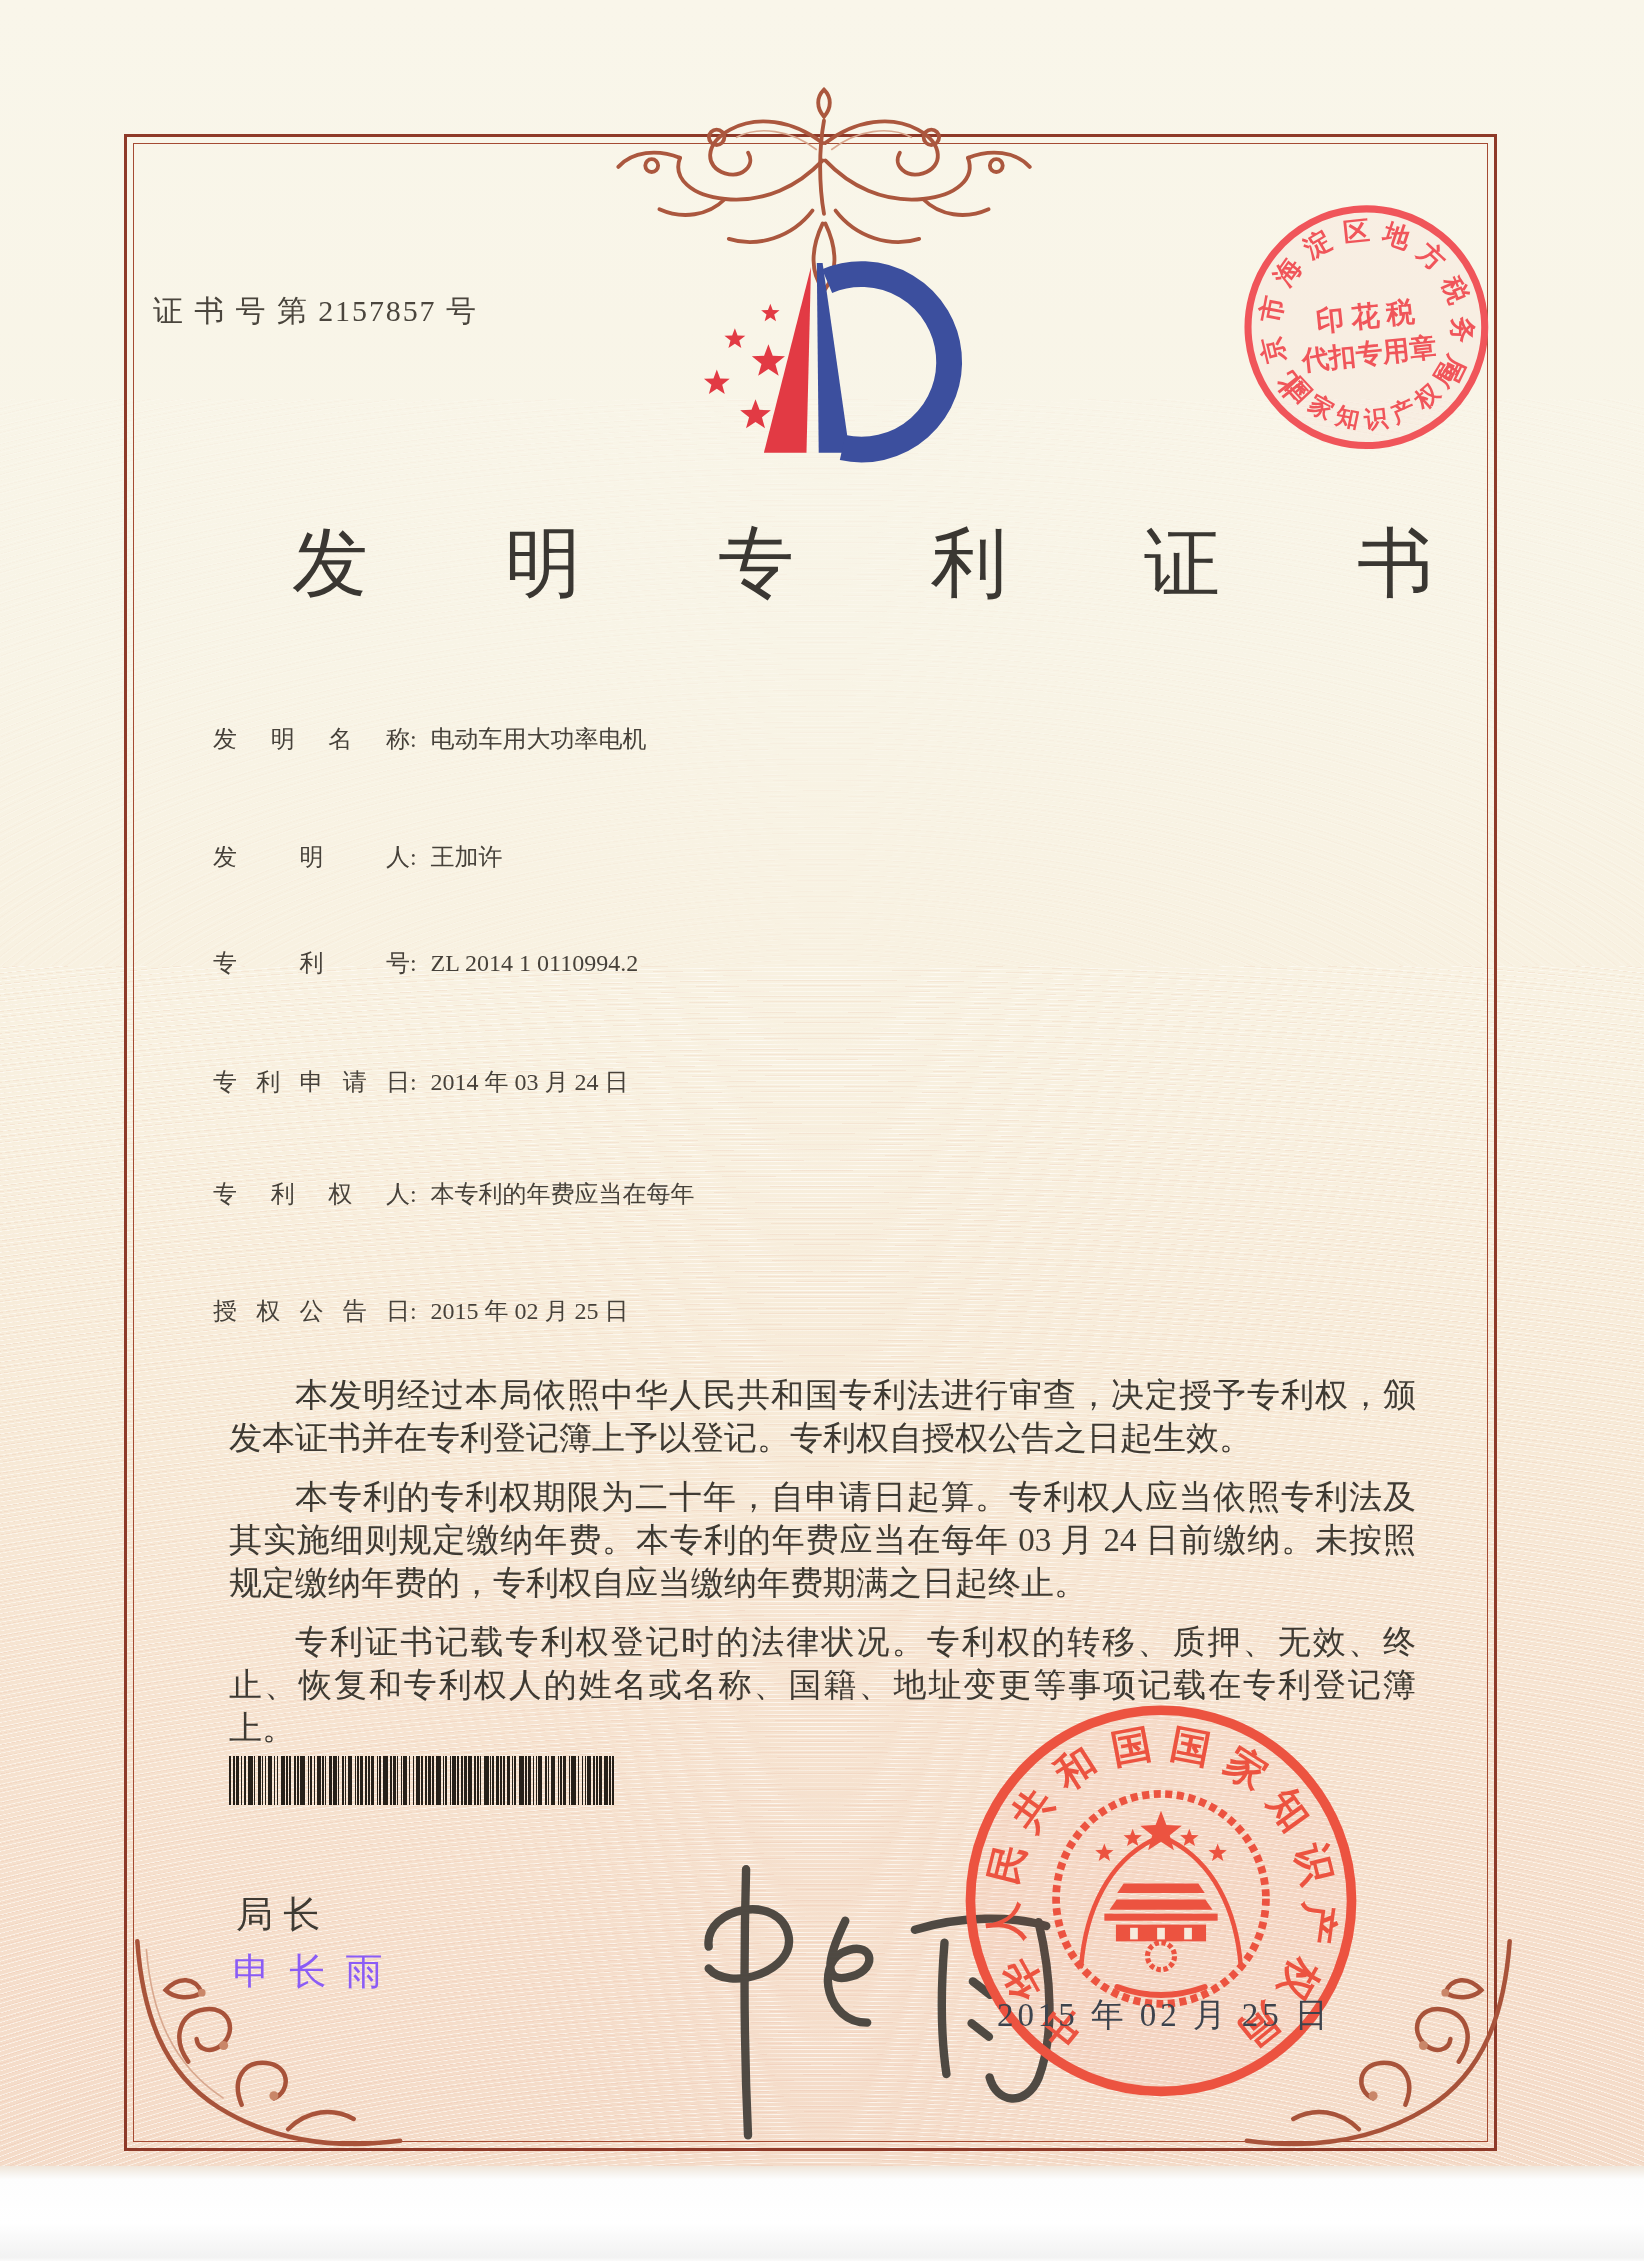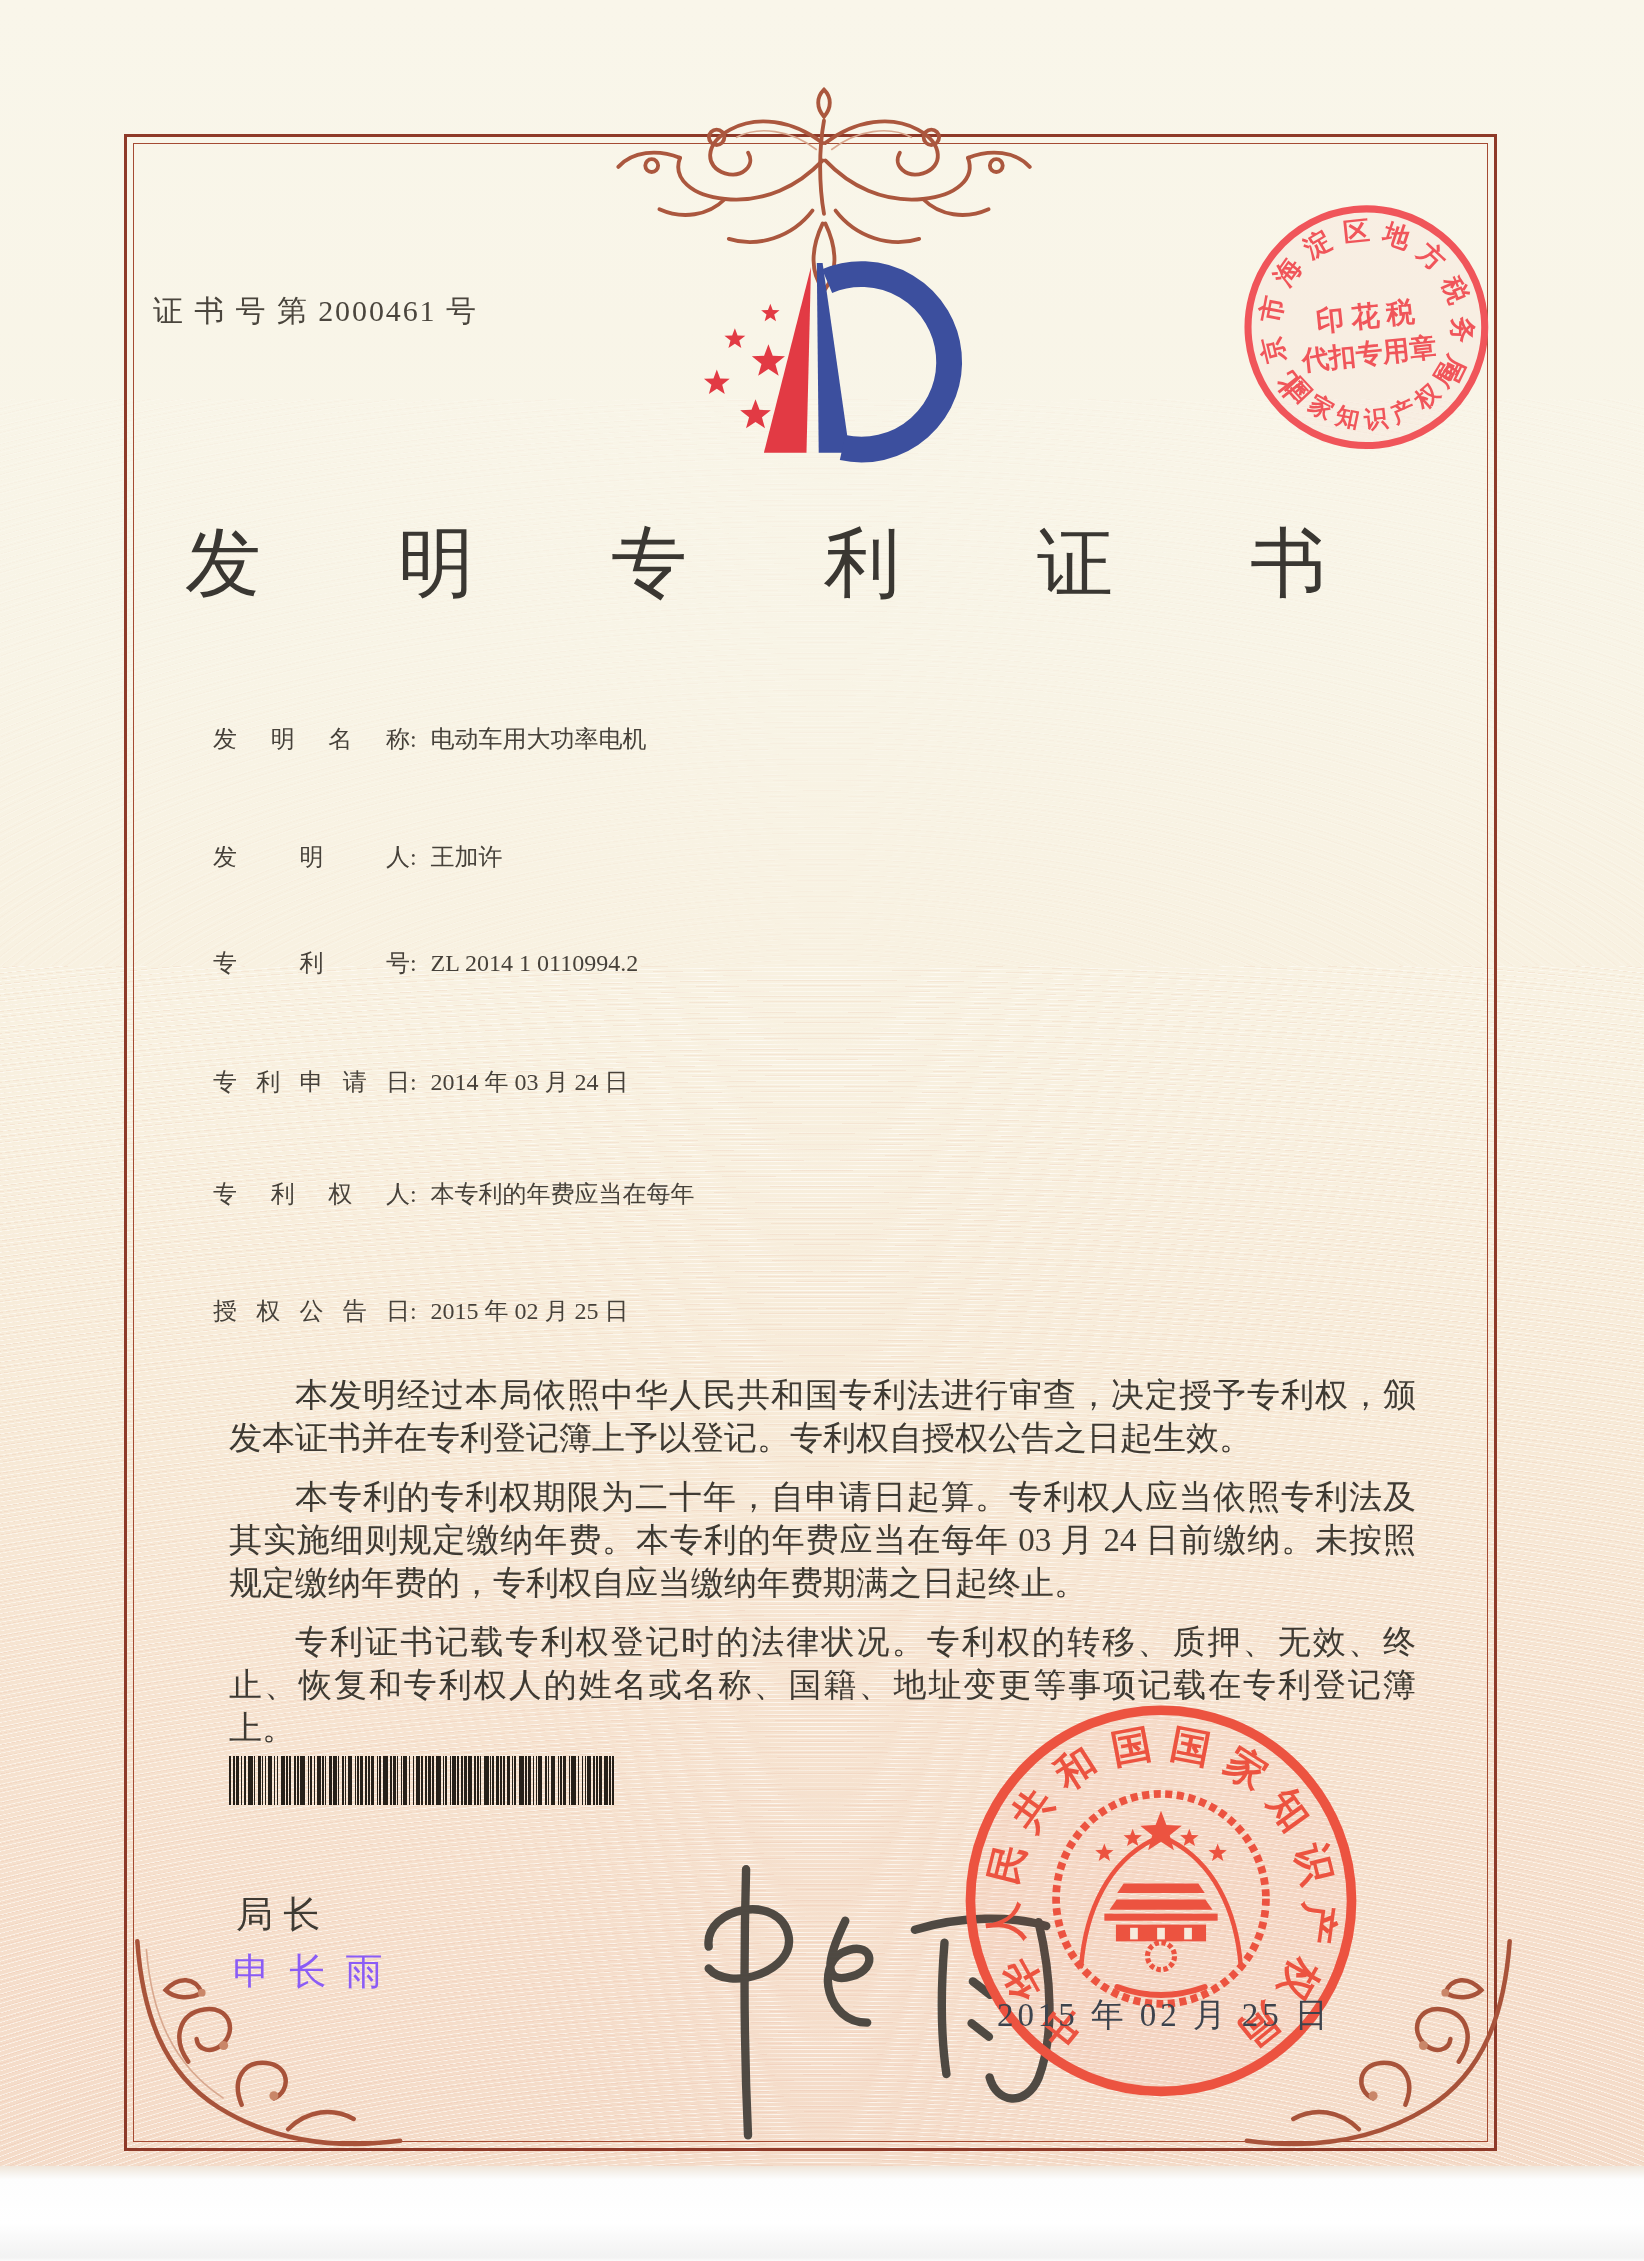--- a/index.html
+++ b/index.html
@@ -19,21 +19,21 @@
           rgba(228,166,143,0.16) 0px, rgba(228,166,143,0.16) 1.3px,
           rgba(228,166,143,0) 1.3px, rgba(228,166,143,0) 11px);}
   .waves.low{top:966px;height:1200px;opacity:.85;}
   .waves.mid{top:399px;height:567px;opacity:.3;}
   .frame{position:absolute;left:124px;top:134px;width:1367px;height:2011px;
          border:3.2px solid #8e3a29;}
   .frame .inner{position:absolute;left:5.8px;top:5.8px;right:5.8px;bottom:5.8px;
          border:1.3px solid #a54b33;}
   .abs{position:absolute;}
   .certno{left:153px;top:291px;font-size:30px;letter-spacing:1.9px;color:#4a453d;}
-  .title{left:126px;top:513px;width:1366px;text-align:left;font-size:76px;
+  .title{left:126px;top:513px;width:1366px;text-align:right;font-size:76px;
          letter-spacing:59px;text-indent:59px;color:#3a3732;font-weight:500;}
   .field{left:213px;font-size:24px;color:#46413a;white-space:nowrap;}
   .flabel{display:inline-block;width:197px;text-align:justify;text-align-last:justify;
           vertical-align:baseline;}
   .fcolon{display:inline-block;width:18px;}
   .fvalue{display:inline-block;margin-left:2.6px;}
   .bodytext{left:213px;top:1358px;width:1219px;font-size:33px;line-height:43px;
             color:#3e3a33;text-align:justify;}
   .bodytext p{margin:16px;text-indent:66px;}
   .barcode{left:229px;top:1756px;width:399px;height:49px;display:flex;align-items:stretch;overflow:hidden;}
@@ -110,21 +110,21 @@
       <path d="M60,84 C80,62 106,64 116,88 C100,98 74,98 60,84 Z"></path>
       <path d="M250,300 C280,270 320,266 352,284"></path>
     </g>
     <g fill="#c98668">
       <circle cx="150" cy="170" r="7"></circle>
         <circle cx="228" cy="248" r="7"></circle>
         <circle cx="116" cy="88" r="6"></circle>
     </g>
   </svg>
 
-  <div class="abs certno">证 书 号 第 2000461 号</div>
+  <div class="abs certno">证 书 号 第 2157857 号</div>
 
   <svg class="abs" style="left:680px;top:254px;" width="271" height="258" viewBox="0 0 420 400">
     <g id="logoStars" fill="#e23a44">
         <polygon points="140.0,77.0 143.7,86.9 154.3,87.4 146.0,93.9 148.8,104.1 140.0,98.3 131.2,104.1 134.0,93.9 125.7,87.4 136.3,86.9 "></polygon>
         <polygon points="85.0,115.0 89.2,126.2 101.2,126.7 91.8,134.2 95.0,145.8 85.0,139.1 75.0,145.8 78.2,134.2 68.8,126.7 80.8,126.2 "></polygon>
         <polygon points="137.0,140.0 143.7,157.8 162.7,158.7 147.8,170.5 152.9,188.8 137.0,178.3 121.1,188.8 126.2,170.5 111.3,158.7 130.3,157.8 "></polygon>
         <polygon points="57.0,179.0 62.2,192.9 77.0,193.5 65.4,202.7 69.3,217.0 57.0,208.8 44.7,217.0 48.6,202.7 37.0,193.5 51.8,192.9 "></polygon>
         <polygon points="117.0,225.0 123.2,241.5 140.8,242.3 127.0,253.2 131.7,270.2 117.0,260.5 102.3,270.2 107.0,253.2 93.2,242.3 110.8,241.5 "></polygon>
       </g>
     <polygon points="203,20 196,308 130,308" fill="#e23a44"></polygon>

